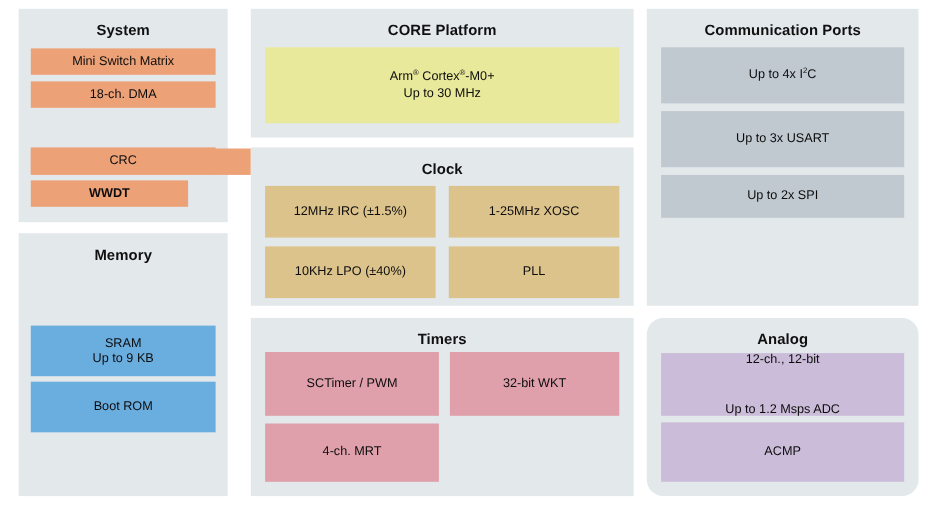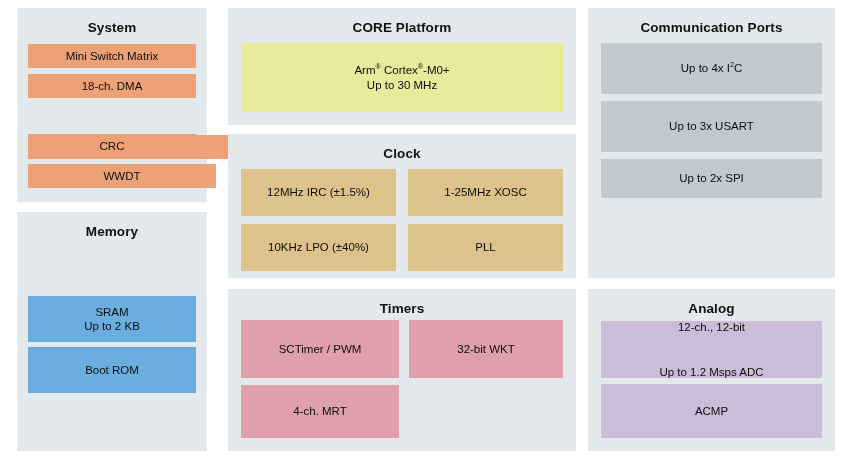--- a/index.html
+++ b/index.html
@@ -74,30 +74,30 @@
     </div>
     <div class="blk c-orange" style="left:11px; top:66px; width:168px; height:24px;">
       <span>18-ch. DMA</span>
     </div>
     <div class="blk c-orange" style="left:11px; top:107px; width:200px; height:24px;margin-top:20px;">
       <span>PMU</span>
     </div>
     <div class="blk c-orange" style="left:11px; top:126px; width:168px; height:24px;">
       <span>CRC</span>
     </div>
-    <div class="blk c-orange" style="left:11px; top:156px; width:188px; height:24px;">
+    <div class="blk c-orange" style="left:11px; top:156px; width:143px; height:24px;font-weight:bold;">
       <span>WWDT</span>
     </div>
   </div>
 
   <div class="panel" style="left:17px; top:212px; width:190px; height:239px;">
     <div class="panel-title" style="top:13px;">Memory</div>
     <div class="blk c-blue" style="left:11px; top:84px; width:168px; height:46px; flex-direction:column;">
       <span>SRAM</span>
-      <span>Up to 2 KB</span>
+      <span>Up to 9 KB</span>
     </div>
     <div class="blk c-blue" style="left:11px; top:135px; width:168px; height:46px;">
       <span>Boot ROM</span>
     </div>
   </div>
 
   <div class="panel" style="left:228px; top:8px; width:348px; height:117px;">
     <div class="panel-title" style="top:13px;">CORE Platform</div>
     <div class="blk c-yellow" style="left:13px; top:35px; width:322px; height:69px; flex-direction:column;">
       <span>Arm<sup>®</sup> Cortex<sup>®</sup>-M0+</span>
@@ -140,21 +140,21 @@
       <span>Up to 4x I<sup>2</sup>C</span>
     </div>
     <div class="blk c-gray" style="left:13px; top:93px; width:221px; height:51px;">
       <span>Up to 3x USART</span>
     </div>
     <div class="blk c-gray" style="left:13px; top:151px; width:221px; height:39px;">
       <span>Up to 2x SPI</span>
     </div>
   </div>
 
-  <div class="panel" style="left:588px; top:289px; width:247px; height:162px;">
+  <div class="panel" style="left:588px; top:289px; width:247px; height:162px;border-radius:15px;">
     <div class="panel-title" style="top:13px;">Analog</div>
     <div class="blk c-purple" style="left:13px; top:32px; width:221px; height:57px; flex-direction:column;gap:30px;">
       <span>12-ch., 12-bit</span>
       <span>Up to 1.2 Msps ADC</span>
     </div>
     <div class="blk c-purple" style="left:13px; top:95px; width:221px; height:54px;">
       <span>ACMP</span>
     </div>
   </div>
 

